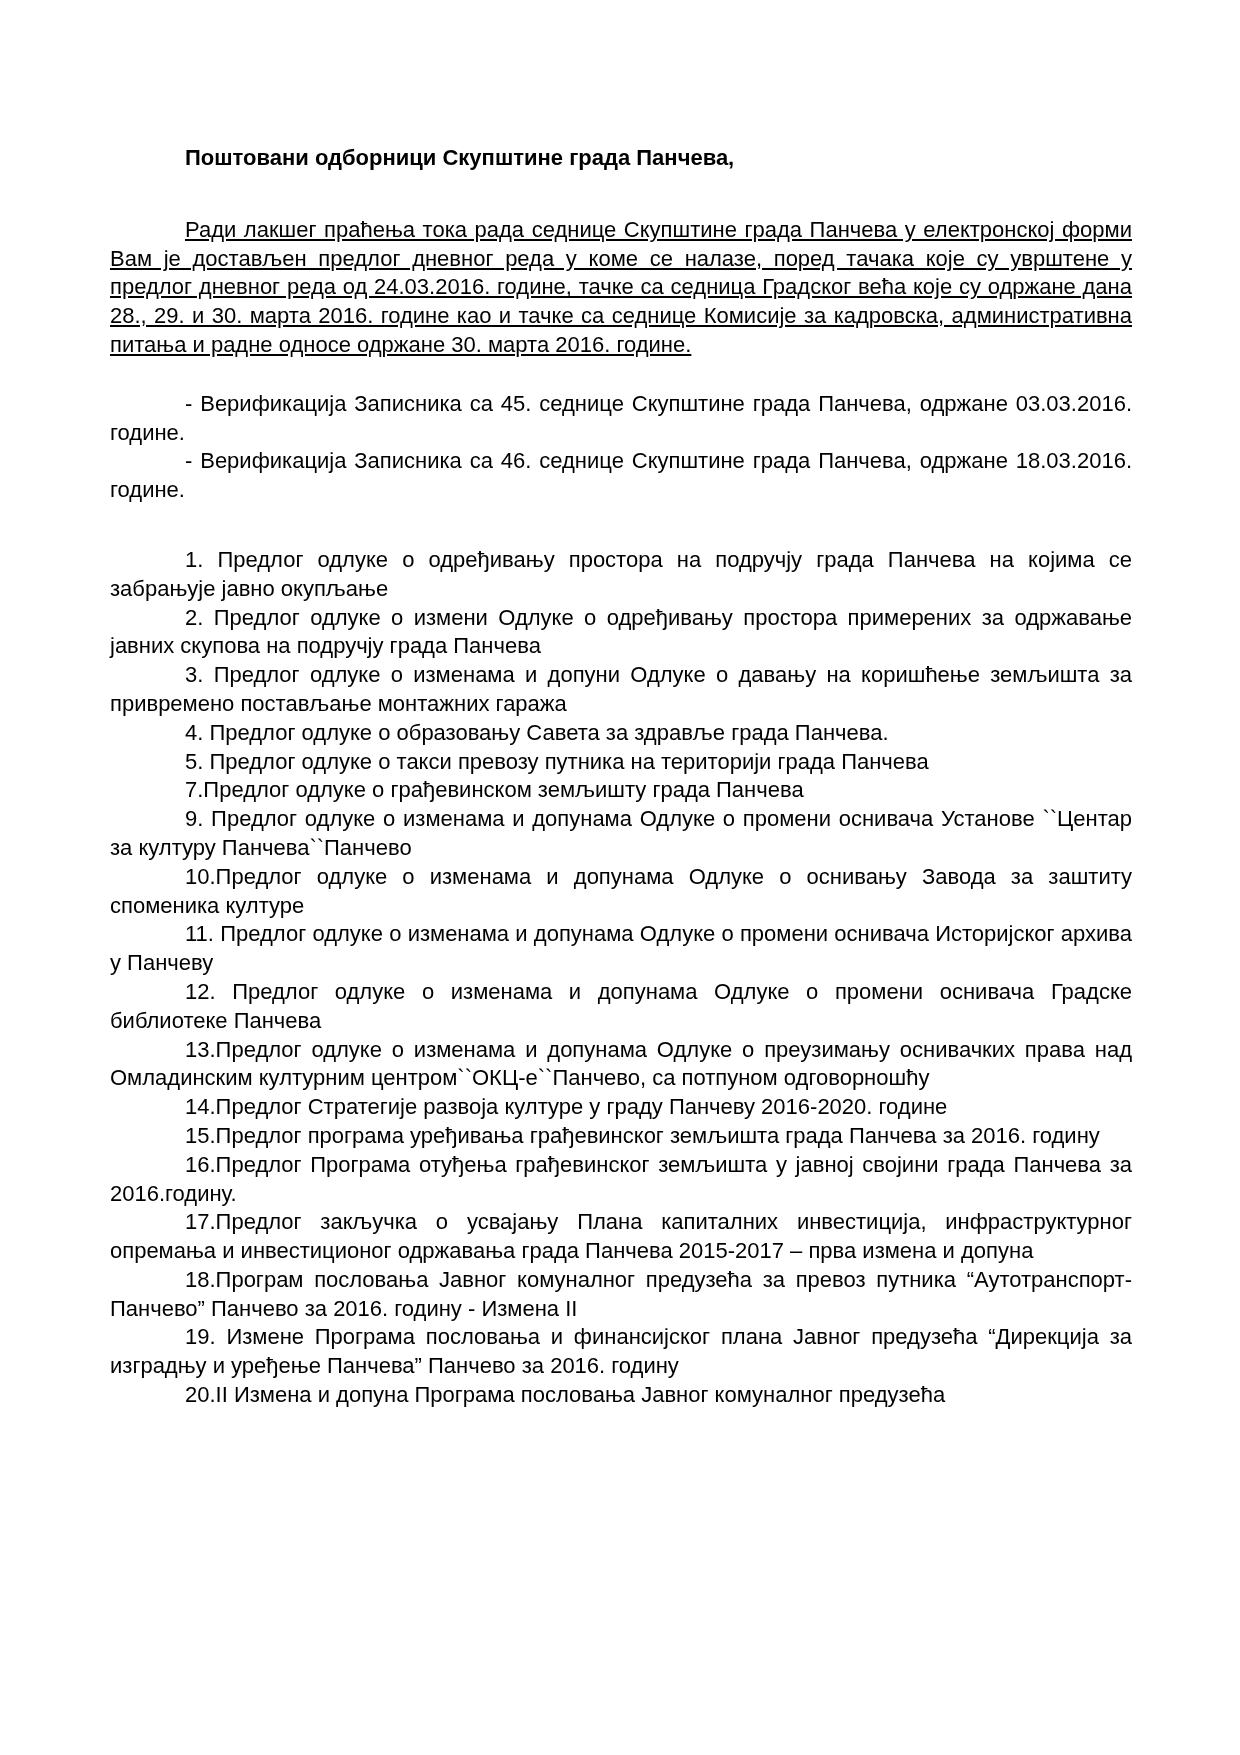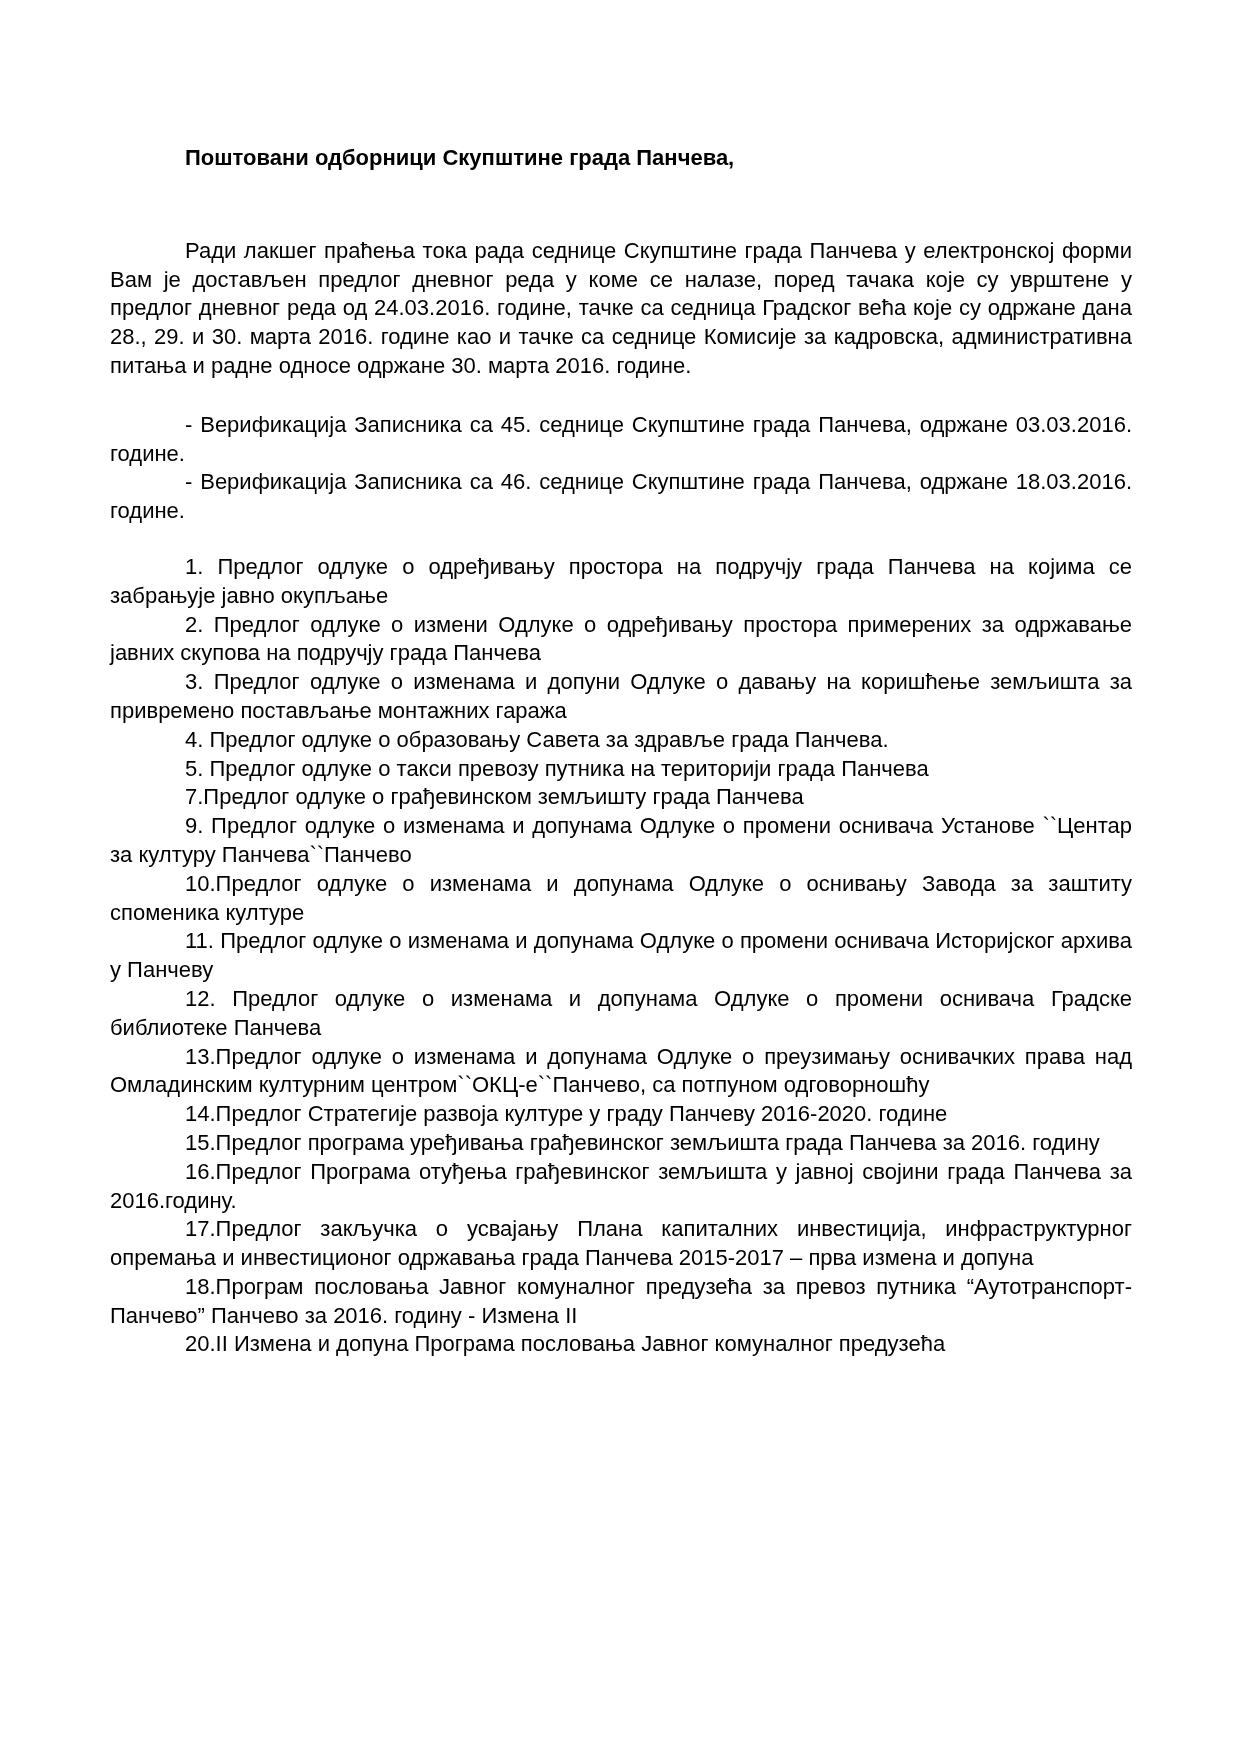--- a/index.html
+++ b/index.html
@@ -19,23 +19,23 @@
   .doc-title {
     font-weight: 700;
     text-indent: 75px;
     text-align: left;
     white-space: nowrap;
   }
   .para {
     text-align: justify;
     text-indent: 75px;
   }
-  .intro { margin-top: 64px; }
+  .intro { margin-top: 43px; text-decoration: underline; }
   .verifications { margin-top: 30px; }
-  .agenda { margin-top: 27px; }
+  .agenda { margin-top: 41px; }
 </style>
 </head>
 <body>
 
 <div class="page">
 
   <p class="doc-title">Поштовани одборници Скупштине града Панчева,</p>
 
   <p class="para intro">Ради лакшег праћења тока рада седнице Скупштине града Панчева у електронској форми Вам је достављен предлог дневног реда у коме се налазе, поред тачака које су уврштене у предлог дневног реда од 24.03.2016. године, тачке са седница Градског већа које су одржане дана  28., 29. и 30. марта 2016. године као и тачке са седнице Комисије за кадровска, административна питања и радне односе одржане 30. марта 2016. године.</p>
 
@@ -54,16 +54,17 @@
     <p class="para">9. Предлог одлуке о изменама и допунама Одлуке о промени оснивача Установе ``Центар за културу Панчева``Панчево</p>
     <p class="para">10.Предлог одлуке о изменама и допунама Одлуке о оснивању Завода за заштиту споменика културе</p>
     <p class="para">11. Предлог одлуке о изменама и допунама Одлуке о промени оснивача Историјског архива у Панчеву</p>
     <p class="para">12. Предлог одлуке о изменама и допунама Одлуке о промени оснивача Градске библиотеке Панчева</p>
     <p class="para">13.Предлог одлуке о изменама и допунама Одлуке о преузимању оснивачких права над Омладинским културним центром``ОКЦ-е``Панчево, са потпуном одговорношћу</p>
     <p class="para">14.Предлог Стратегије развоја културе у граду Панчеву 2016-2020. године</p>
     <p class="para">15.Предлог програма уређивања грађевинског земљишта града Панчева за 2016. годину</p>
     <p class="para">16.Предлог Програма отуђења грађевинског земљишта у јавној својини града Панчева за 2016.годину.</p>
     <p class="para">17.Предлог закључка о усвајању Плана капиталних инвестиција, инфраструктурног опремања и инвестиционог одржавања града Панчева 2015-2017 – прва измена и допуна</p>
     <p class="para">18.Програм пословања Јавног комуналног предузећа за превоз путника “Аутотранспорт-Панчево” Панчево за 2016. годину - Измена II</p>
+    <p class="para">19. Измене Програма пословања и финансијског плана Јавног предузећа “Дирекција за изградњу и уређење Панчева” Панчево за 2016. годину</p>
     <p class="para">20.II Измена и допуна Програма пословања Јавног комуналног предузећа</p>
   </div>
 
 </div>
 
 </body></html>

